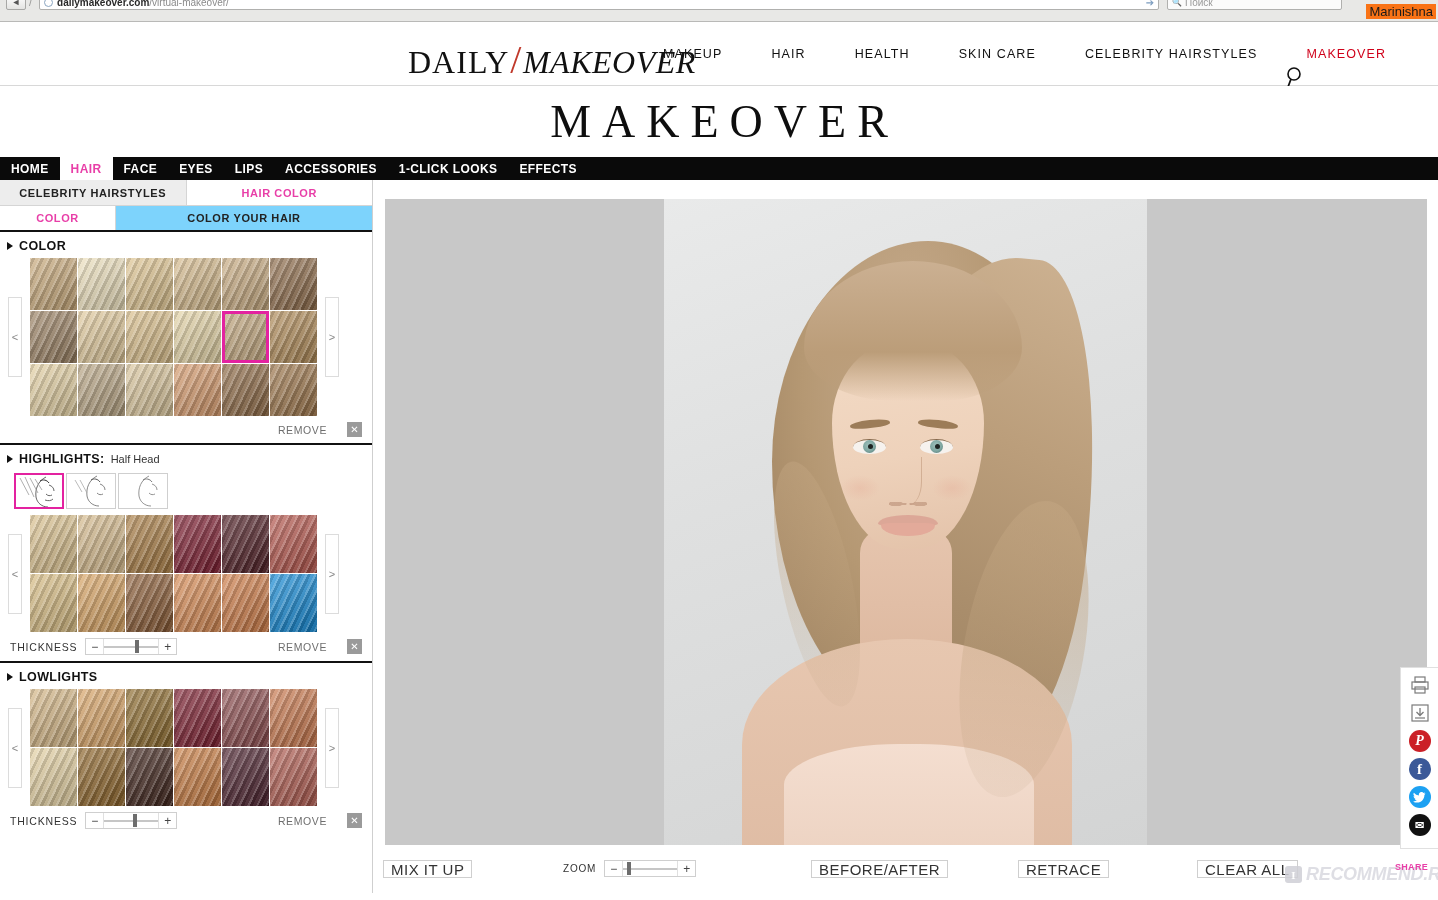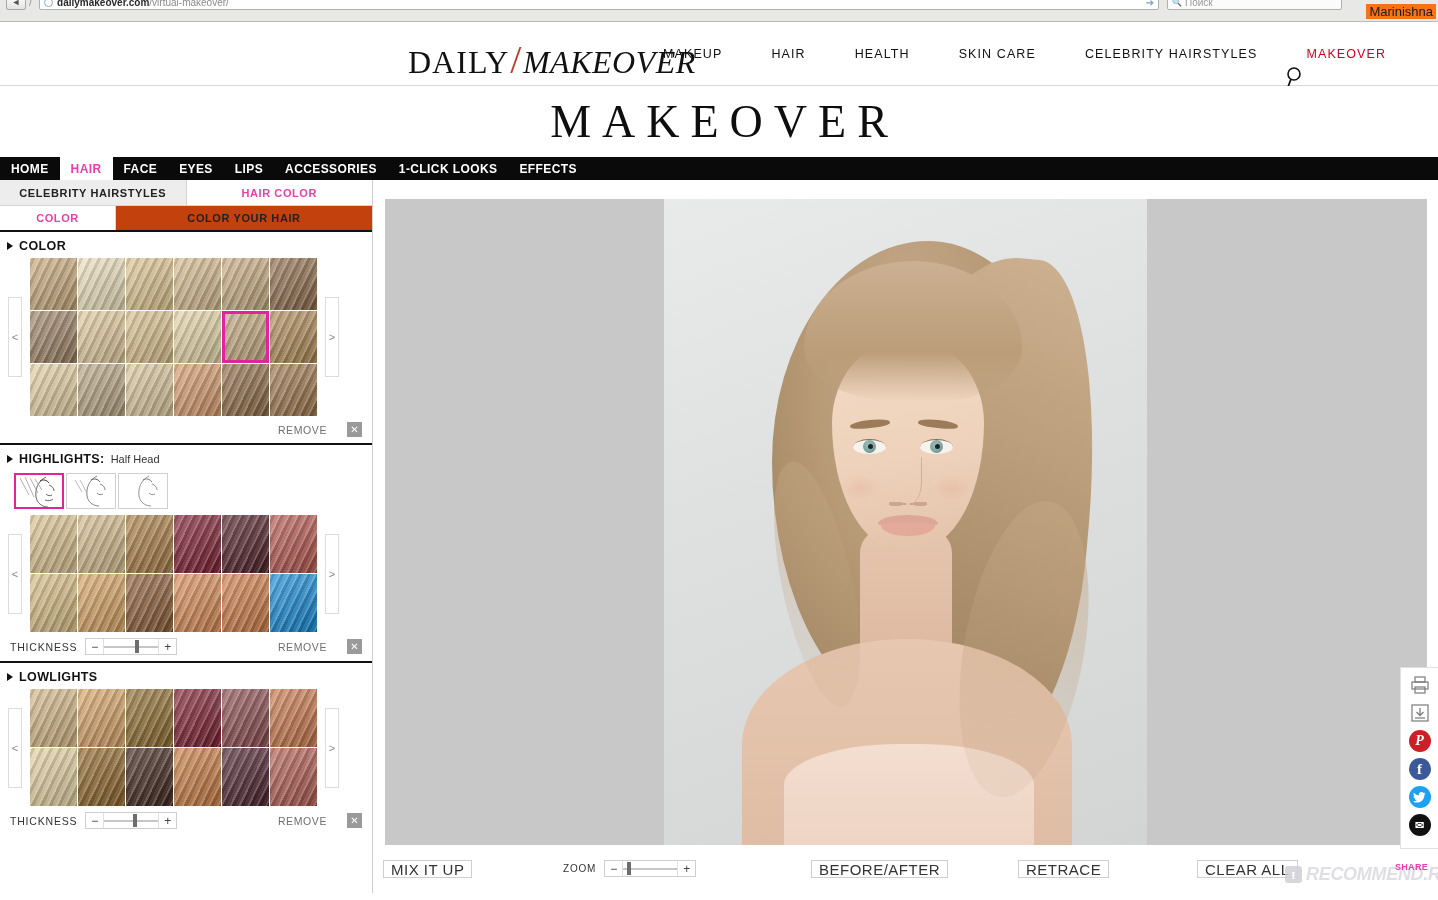--- a/index.html
+++ b/index.html
@@ -118,21 +118,21 @@
   }
   .subtabs-1 .st.active { background: #ffffff; color: #e83fa8; border-right: none; }
 
   .subtabs-2 { display: flex; height: 26px; border-bottom: 2px solid #111; }
   .subtabs-2 .st {
     display: flex; align-items: center; justify-content: center;
     font-size: 11px; font-weight: bold; letter-spacing: 0.6px; color: #222;
     cursor: pointer;
   }
   .subtabs-2 .st.sel { width: 115px; background: #ffffff; color: #e83fa8; }
-  .subtabs-2 .st.alt { flex: 1; background: #c2410c; color: #222; border-left: 1px solid #d5d5d5; }
+  .subtabs-2 .st.alt { flex: 1; background: #7dd3fc; color: #222; border-left: 1px solid #d5d5d5; }
 
   .section { border-bottom: 2px solid #111; padding-bottom: 4px; }
   .section.last { border-bottom: none; }
   .sec-head {
     display: flex; align-items: baseline; gap: 6px;
     padding: 7px 0 5px 7px;
   }
   .arrow-r {
     width: 0; height: 0; border-left: 6px solid #111;
     border-top: 4px solid transparent; border-bottom: 4px solid transparent;

